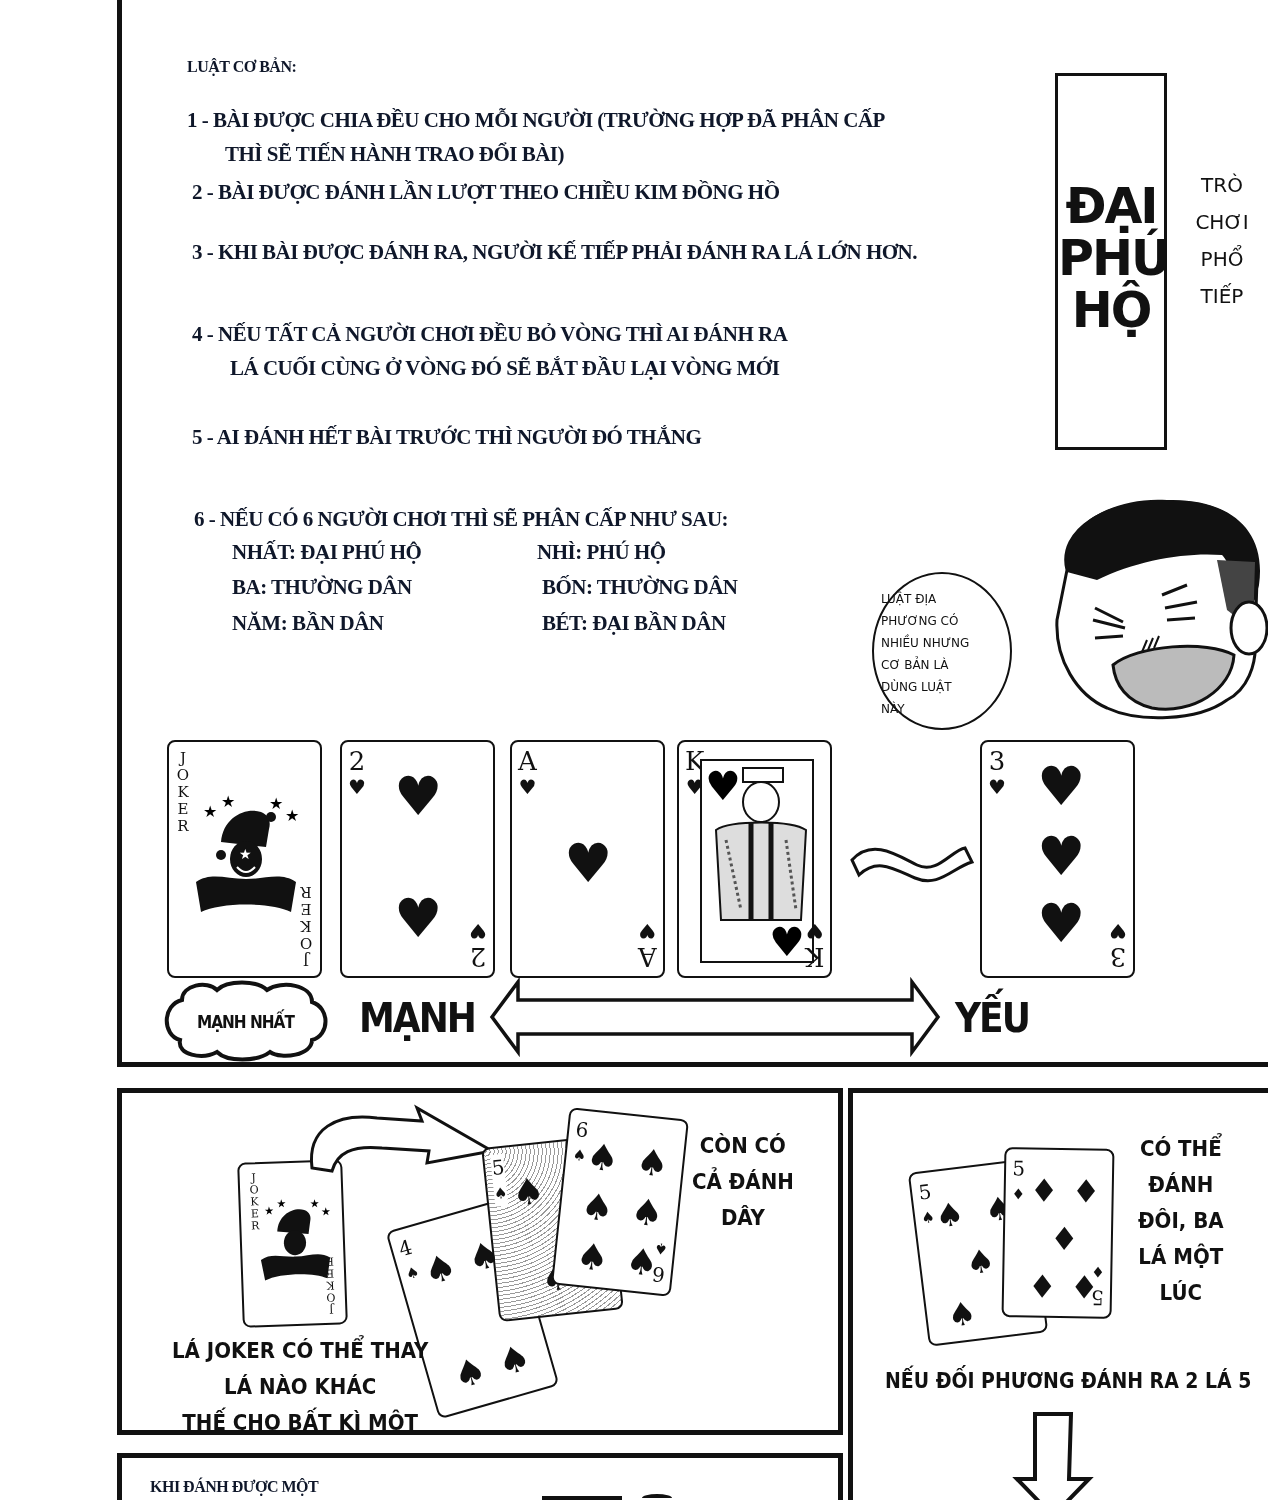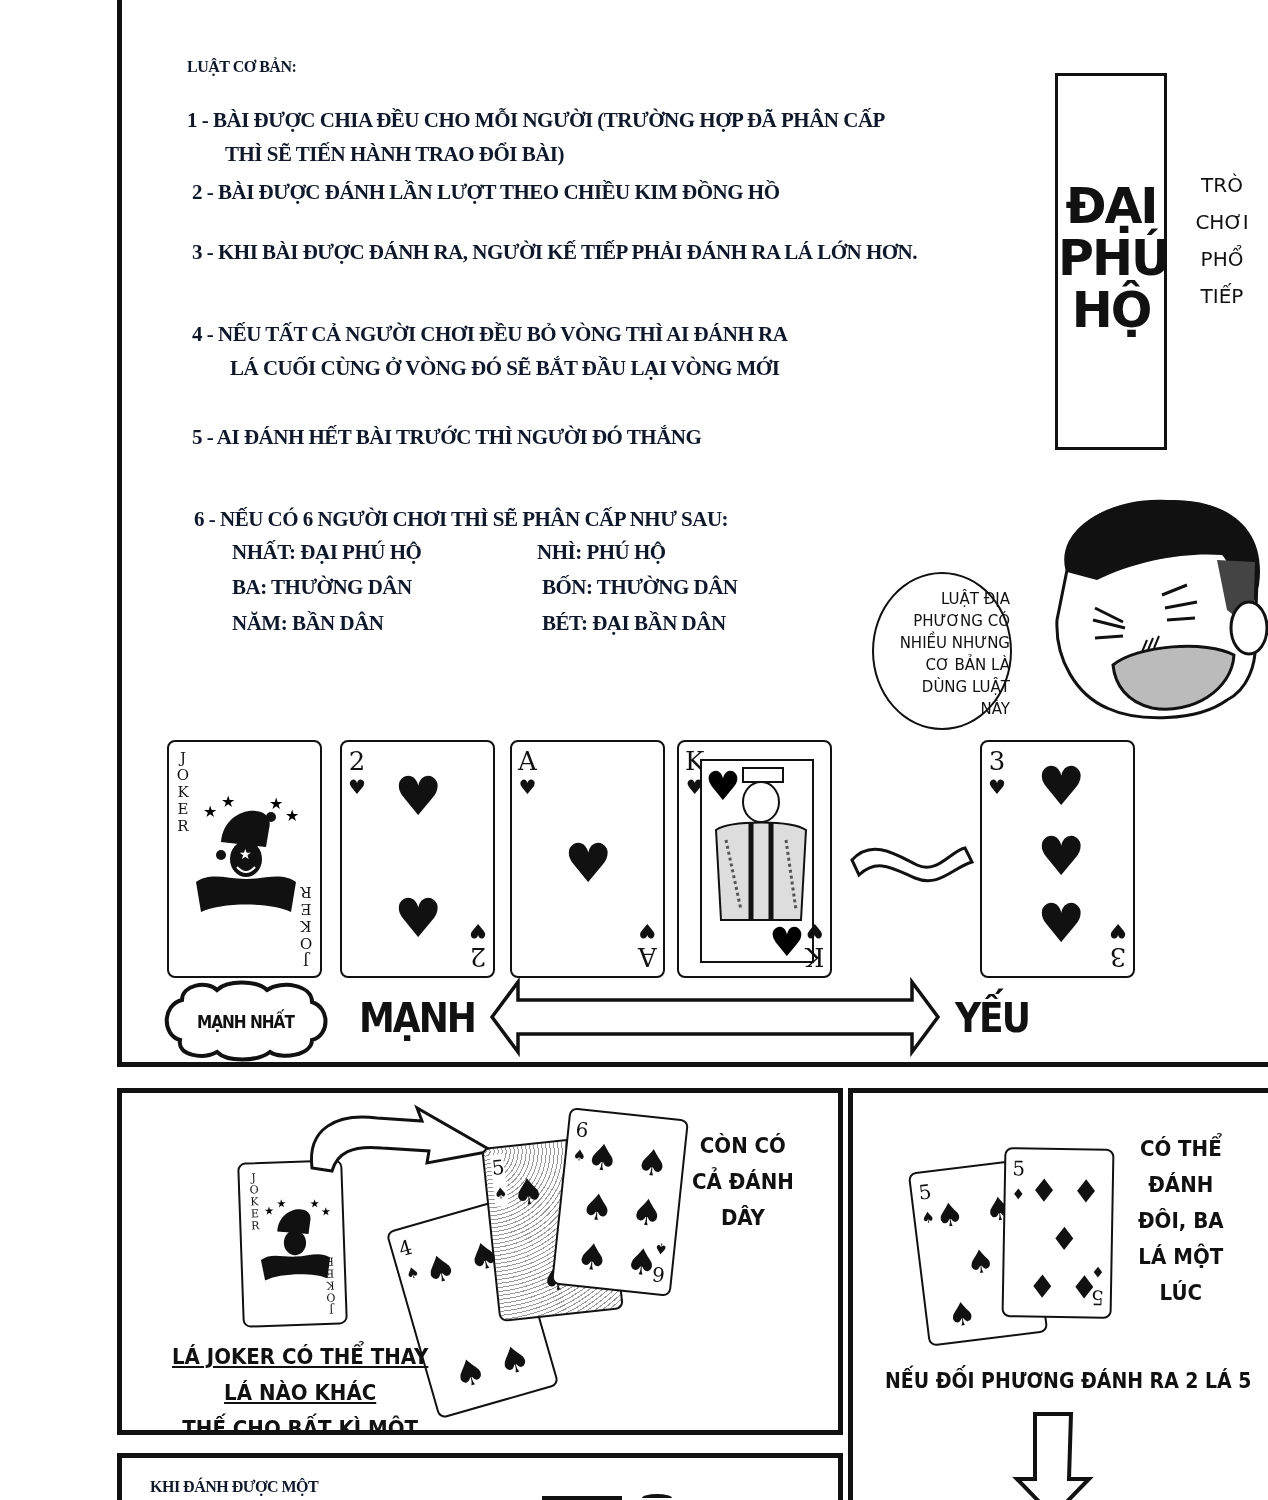--- a/index.html
+++ b/index.html
@@ -22,22 +22,22 @@
   
   .title-box { position: absolute; left: 933px; top: 78px; width: 112px; height: 377px; border: 3px solid #111; }
   .title-big { position: absolute; left: 0; width: 100%; top: 105px; text-align: center;
                font-family: "DejaVu Sans", sans-serif; font-weight: 900; font-size: 49px; line-height: 52px; letter-spacing: -2px; }
   .subtitle { position: absolute; left: 1055px; top: 172px; font-family: "DejaVu Sans", sans-serif; font-weight: normal;
               font-size: 20px; line-height: 37px; text-align: center; width: 90px; }
 
   
   .bubble { position: absolute; left: 750px; top: 577px; width: 140px; height: 158px; border: 2.5px solid #111;
             border-radius: 50%; background: #fff; }
-  .bubble-text { position: absolute; left: 16px; right: 0; top: 14px; text-align: right; font-family: "DejaVu Sans", sans-serif;
-                 font-size: 15px; line-height: 22px; text-transform: uppercase; font-weight: normal; }
+  .bubble-text { position: absolute; left: 7px; right: 0; top: 14px; text-align: left; font-family: "DejaVu Sans", sans-serif;
+                 font-size: 12px; line-height: 22px; text-transform: uppercase; font-weight: normal; }
 
   
   .card { position: absolute; width: 155px; height: 238px; border: 2.5px solid #111; border-radius: 8px; background: #fff; }
   .card .idx { position: absolute; left: 6px; top: 6px; font-family: "DejaVu Serif", serif; font-size: 26px; line-height: 26px; text-align: center; }
   .card .idx-suit { display: block; font-size: 20px; }
   .card .idx-br { position: absolute; right: 6px; bottom: 6px; transform: rotate(180deg); font-family: "DejaVu Serif", serif; font-size: 26px; line-height: 26px; text-align: center; }
   .pip { position: absolute; font-size: 54px; line-height: 54px; }
   .joker-word { position: absolute; left: 7px; top: 8px; width: 14px; font-family: "DejaVu Serif", serif; font-size: 15px;
                 line-height: 17px; text-align: center; }
   .joker-word-br { position: absolute; right: 7px; bottom: 8px; width: 14px; font-family: "DejaVu Serif", serif; font-size: 15px;
@@ -238,21 +238,21 @@
     <div class="pip" style="left:70px; top:118px; font-size:36px;">♠</div>
     <div class="idx-br" style="font-size:20px;"><span>6</span><span class="idx-suit" style="font-size:15px;">♠</span></div>
   </div>
 
   <div class="caption" style="left:570px; top:35px;">
     <div>CÒN CÓ</div>
     <div>CẢ ĐÁNH</div>
     <div>DÂY</div>
   </div>
 
-  <div class="caption" style="left:50px; top:246px;text-decoration:underline;">
+  <div class="caption" style="left:50px; top:240px;">
     <div>LÁ JOKER CÓ THỂ THAY</div>
     <div>LÁ NÀO KHÁC</div>
     <div>THẾ CHO BẤT KÌ MỘT</div>
   </div>
 </div>
 
 <div class="panel" id="panel-pairs">
   <div class="card" style="left:65px; top:72px; width:120px; height:175px; transform:rotate(-7deg);">
     <div class="idx" style="font-size:20px;"><span>5</span><span class="idx-suit" style="font-size:15px;">♠</span></div>
     <div class="pip" style="left:20px; top:18px; font-size:32px;">♠</div>

